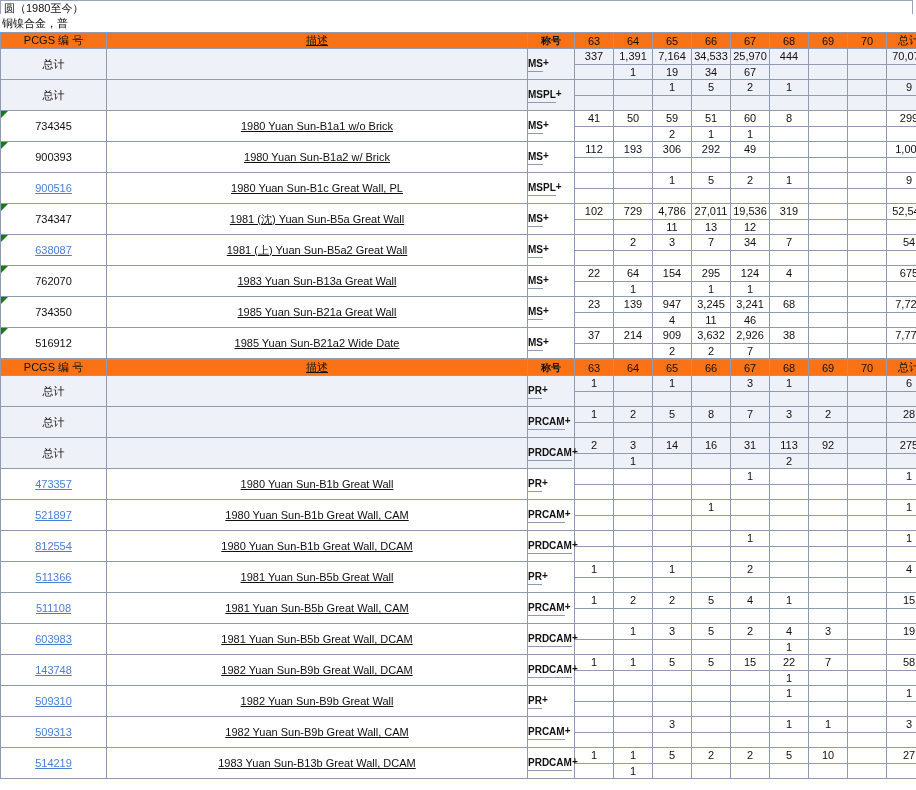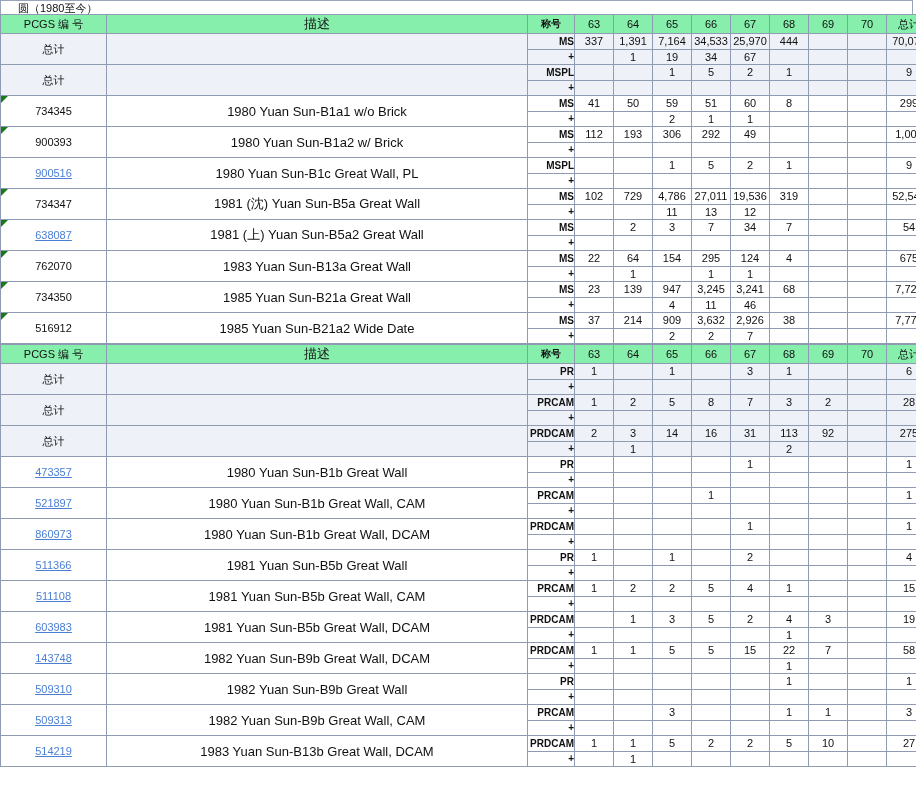--- a/index.html
+++ b/index.html
@@ -1,48 +1,49 @@
 <!DOCTYPE html>
 <html><head>
 <meta charset="utf-8">
 <style>
   html,body{margin:0;padding:0;background:#ffffff;}
   body{font-family:"Liberation Sans", sans-serif;font-size:11px;color:#111;width:916px;}
   .page{width:916px;position:relative;}
   .section-title{font-size:11px;padding:2px 2px 1px 2px;color:#111;}
   table{border-collapse:collapse;width:916px;table-layout:fixed;}
   th,td{border:1px solid #8f9bb3;padding:0;vertical-align:middle;}
-  .hdr td{background:#86efac;text-align:center;font-size:11px;height:15px;}
+  .hdr td{background:#f97316;text-align:center;font-size:11px;height:15px;}
   .hdr td.desc{text-align:center;}
   .rowline{height:30px;}
   td.num{width:38px;text-align:center;font-size:11px;}
   td.total{width:44px;text-align:center;font-size:11px;}
   td.pcgs{width:105px;text-align:center;font-size:11px;}
-  td.desc{width:420px;text-align:center;font-size:13px;}
+  td.desc{width:420px;text-align:center;font-size:11px;text-decoration:underline;}
   td.grade{width:46px;text-align:center;font-size:10px;padding:0;font-weight:bold;}
-  .gradebox{display:flex;flex-direction:column;height:100%;text-align:right;}
+  .gradebox{display:flex;flex-direction:row;height:100%;}
   .gradebox .g1{border-bottom:1px solid #8f9bb3;height:15px;line-height:15px;}
   .gradebox .g2{height:14px;line-height:14px;}
   .cellsplit{display:flex;flex-direction:column;height:30px;}
   .cellsplit .c1{height:15px;line-height:15px;border-bottom:1px solid #8f9bb3;}
   .cellsplit .c2{height:14px;line-height:14px;}
   .shade{background:#eef1f7;}
   .link{color:#4a7fd4;text-decoration:underline;}
   .corner{position:relative;}
   .corner:before{content:"";position:absolute;left:0;top:0;border-left:7px solid #1a7a1a;border-bottom:7px solid transparent;}
-  .topbar{border:1px solid #9aa4b8;border-bottom:none;height:14px;line-height:14px;font-size:11px;padding-left:17px;width:913px;box-sizing:border-box;}
+  .topbar{border:1px solid #9aa4b8;border-bottom:none;height:14px;line-height:14px;font-size:11px;padding-left:3px;width:913px;box-sizing:border-box;}
 </style>
 </head>
 <body>
 
 <div class="page">
 
   <div class="topbar">圆（1980至今）</div>
 
   <div id="sections">
+      <div class="section-title">铜镍合金，普</div>
       <table>
         <tbody>
           <tr class="hdr">
             <td class="pcgs">PCGS 编 号</td>
             <td class="desc">描述</td>
             <td class="grade">称号</td>
             <td class="num">63</td>
             <td class="num">64</td>
             <td class="num">65</td>
             <td class="num">66</td>
@@ -1024,21 +1025,21 @@
               </div>
             </td>
             <td class="total">
               <div class="cellsplit">
                 <div class="c1">1</div>
                 <div class="c2"></div>
               </div>
             </td>
           </tr>
           <tr class="rowline">
-            <td class="pcgs"><span class="link">860973</span></td>
+            <td class="pcgs"><span class="link">812554</span></td>
             <td class="desc">1980 Yuan Sun-B1b Great Wall, DCAM</td>
             <td class="grade">
               <div class="gradebox">
                 <div class="g1">PRDCAM</div>
                 <div class="g2">+</div>
               </div>
             </td>
             <td class="num">
               <div class="cellsplit">
                 <div class="c1"></div>

